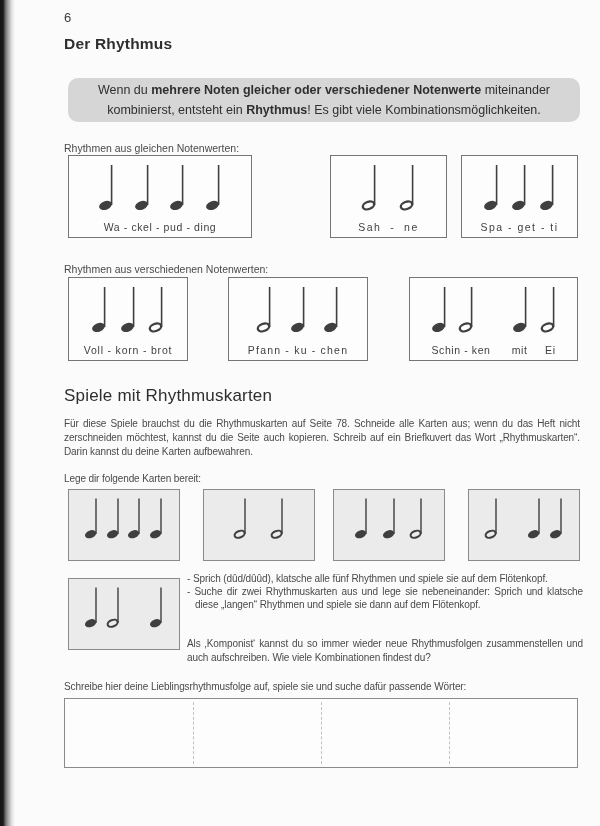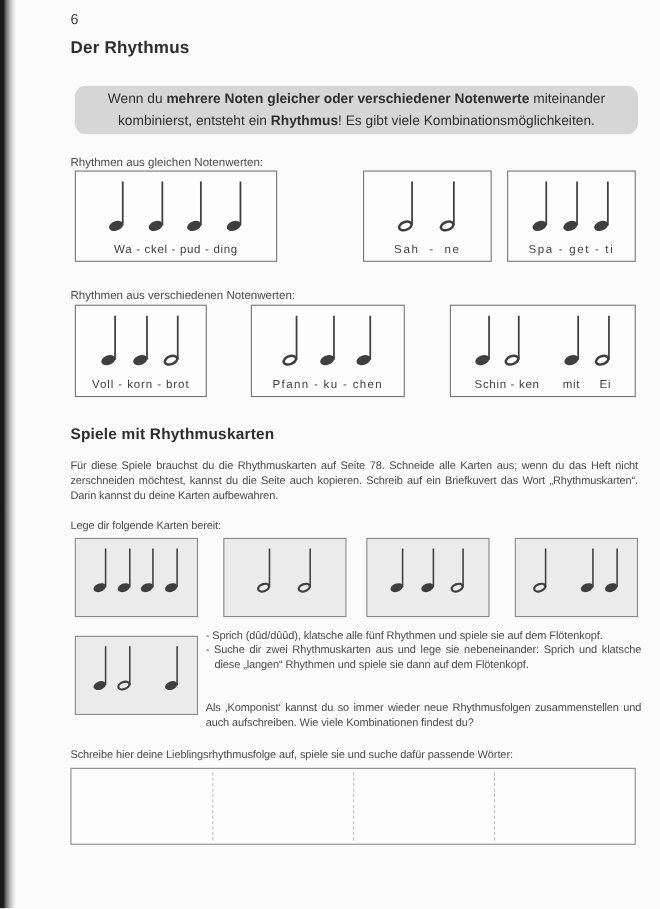--- a/index.html
+++ b/index.html
@@ -18,21 +18,21 @@
   .row2 .rhythm-box{height:84px;}
   .notes-row{display:flex;justify-content:space-evenly;align-items:flex-start;padding:7px 10px 0;}
   .note-wrap svg{width:17px;height:48px;display:block;}
   .note-wrap svg line{stroke:#3f3f3f;stroke-width:1.6;}
   .note-wrap svg ellipse.filled{fill:#3f3f3f;}
   .note-wrap svg ellipse.open{fill:none;stroke:#3f3f3f;stroke-width:2.3;}
   .note-gap{width:16px;flex:none;}
   .syllable-label{position:absolute;bottom:4px;left:0;width:100%;text-align:center;
         font-size:10.5px;letter-spacing:1.5px;white-space:pre;color:#3f3f3f;}
   .ls-tight .syllable-label{letter-spacing:.6px;}
-  .games-heading{left:64px;top:386px;font-size:14px;font-weight:bold;color:#2e2e2e;letter-spacing:.2px;}
+  .games-heading{left:64px;top:386px;font-size:17px;font-weight:normal;color:#2e2e2e;letter-spacing:.2px;}
   .body-text{font-size:10px;line-height:14px;letter-spacing:-.1px;color:#4a4a4a;}
   .justify{text-align:justify;}
   .card{position:absolute;width:112px;height:72px;background:#ebebeb;border:1px solid #8a8a8a;box-sizing:border-box;}
   .card .notes-row{padding:6px 8px 0;}
   .card .note-wrap svg{width:15px;height:44px;}
   .card .note-gap{width:14px;}
   .bullet-list{left:187px;top:572px;width:396px;}
   .bullet{font-size:10px;line-height:13px;letter-spacing:-.1px;padding-left:8px;text-indent:-8px;text-align:justify;}
   .composer-note{left:187px;top:637px;width:396px;font-size:10px;line-height:14px;letter-spacing:-.1px;text-align:justify;}
   .prompt{left:64px;top:680px;width:516px;}

